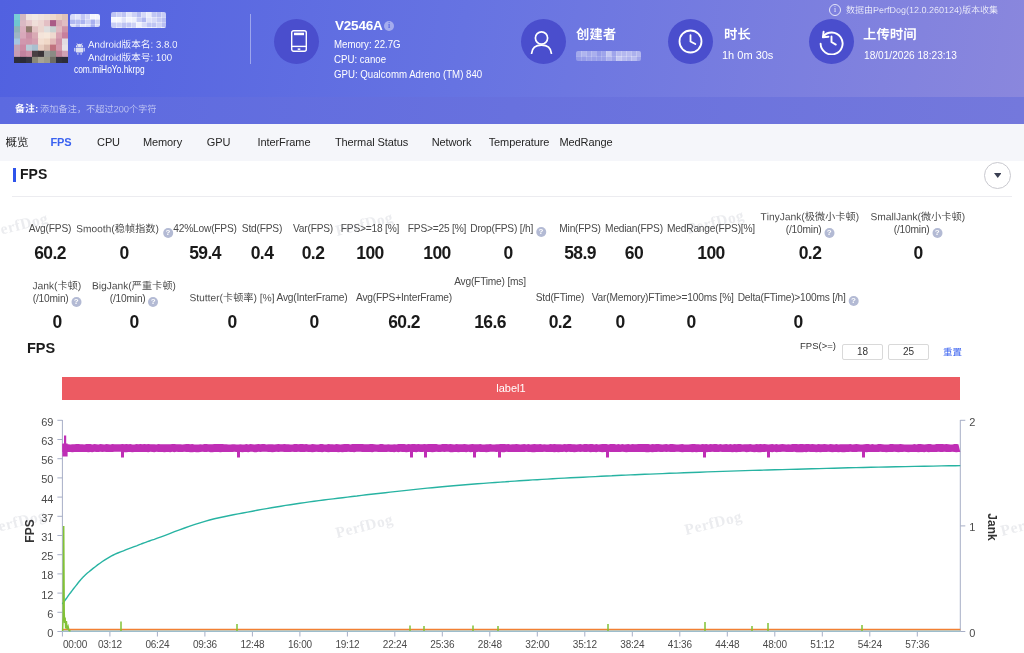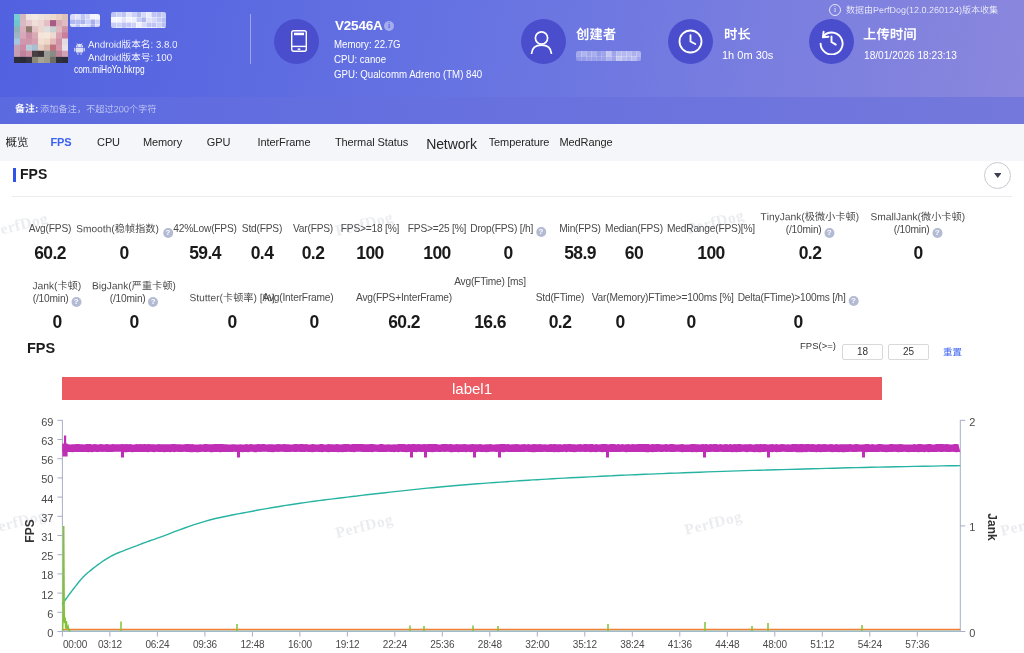--- a/index.html
+++ b/index.html
@@ -273,21 +273,21 @@
       <svg width="25" height="14" viewBox="0 0 25 14" style="display:block">
         <path d="M8.2 6.2C8.3 6.1 8.6 6.1 9 6.1H9.5C9.2 7.7 8.4 9.4 7 10.9C7.2 11 7.5 11.2 7.6 11.3C8.7 10.2 9.4 9 9.8 7.7V10.1C9.8 10.6 9.9 10.8 10 11.0C10.2 11.1 10.4 11.1 10.6 11.1C10.7 11.1 11 11.1 11.1 11.1C11.3 11.1 11.5 11.1 11.6 11.0C11.8 10.9 11.8 10.8 11.9 10.5C11.9 10.3 12 9.7 12 9.1C11.8 9.1 11.6 8.9 11.5 8.8C11.5 9.4 11.5 9.9 11.4 10.1C11.4 10.2 11.4 10.3 11.3 10.4C11.3 10.4 11.2 10.4 11.1 10.4C11 10.4 10.8 10.4 10.8 10.4C10.7 10.4 10.6 10.4 10.6 10.4C10.5 10.3 10.5 10.3 10.5 10.2V6.7H10.1L10.3 6.1H11.9V5.3H10.4C10.6 4.1 10.6 3 10.6 2.1H11.8V1.3H8.2V2.1H9.9C9.9 3 9.9 4.1 9.7 5.3H8.9C9 4.6 9.2 3.3 9.3 2.8H8.6C8.5 3.3 8.3 5 8.2 5.2C8.1 5.4 8 5.5 7.9 5.5C8 5.7 8.1 6 8.2 6.2ZM7 4.1V5.5H5.6V4.1ZM7 3.4H5.6V2.1H7.0ZM4.9 10.3C5 10.1 5.3 9.9 7.2 8.7C7.3 9 7.4 9.2 7.4 9.4L8 9.1C7.9 8.5 7.4 7.5 7 6.8L6.5 7.1C6.6 7.4 6.8 7.8 6.9 8.1L5.6 8.9V6.2H7.7V1.4H4.9V8.6C4.9 9.2 4.6 9.5 4.4 9.7C4.6 9.8 4.8 10.1 4.9 10.3ZM2.8 0.7V3.1H1.6V3.9H2.8C2.5 5.5 2 7.4 1.3 8.4C1.5 8.6 1.7 8.9 1.8 9.1C2.2 8.5 2.5 7.5 2.8 6.5V11.3H3.6V5.6C3.9 6.1 4.1 6.7 4.2 7.0L4.7 6.3C4.6 6 3.9 4.7 3.6 4.4V3.9H4.6V3.1H3.6V0.7Z M19.9 3.2C20.5 3.7 21.1 4.5 21.4 5.0L22.2 4.6C21.9 4.1 21.3 3.4 20.6 2.8ZM13.8 1.3V4.6H14.7V1.3ZM16.2 0.8V5.0H17.1V0.8ZM18.6 8.2V10.1C18.6 10.9 18.9 11.1 20 11.1C20.2 11.1 21.8 11.1 22 11.1C22.9 11.1 23.2 10.8 23.3 9.5C23 9.4 22.7 9.3 22.5 9.2C22.5 10.2 22.4 10.4 21.9 10.4C21.6 10.4 20.3 10.4 20.1 10.4C19.5 10.4 19.4 10.3 19.4 10.0V8.2ZM17.8 6.6V7.5C17.8 8.4 17.5 9.7 13.3 10.6C13.5 10.8 13.7 11.1 13.8 11.3C18.1 10.3 18.7 8.7 18.7 7.5V6.6ZM14.8 5.3V9.0H15.6V6.1H21.0V8.9H21.9V5.3ZM19.2 0.7C18.9 2 18.4 3.3 17.7 4.1C17.9 4.2 18.3 4.4 18.4 4.6C18.8 4 19.2 3.4 19.5 2.6H23.3V1.9H19.8C19.9 1.5 20 1.2 20.1 0.9Z" fill="#262626"></path>
       </svg>
     </div>
 <div class="abs tab" style="left:61px;top:136px;transform:translateX(-50%);color:#3a62f0;font-weight:bold;font-size:11px;letter-spacing:-0.1px">FPS</div>
 <div class="abs tab" style="left:108.5px;top:136px;transform:translateX(-50%);font-size:11px;letter-spacing:-0.1px">CPU</div>
 <div class="abs tab" style="left:162.5px;top:136px;transform:translateX(-50%);font-size:11px;letter-spacing:-0.1px">Memory</div>
 <div class="abs tab" style="left:218.5px;top:136px;transform:translateX(-50%);font-size:11px;letter-spacing:-0.1px">GPU</div>
 <div class="abs tab" style="left:284px;top:136px;transform:translateX(-50%);font-size:11px;letter-spacing:-0.1px">InterFrame</div>
 <div class="abs tab" style="left:371.5px;top:136px;transform:translateX(-50%);font-size:11px;letter-spacing:-0.1px">Thermal Status</div>
-<div class="abs tab" style="left:451.5px;top:136px;transform:translateX(-50%);font-size:14px;letter-spacing:-0.1px">Network</div>
+<div class="abs tab" style="left:451.5px;top:136px;transform:translateX(-50%);font-size:11px;letter-spacing:-0.1px">Network</div>
 <div class="abs tab" style="left:519px;top:136px;transform:translateX(-50%);font-size:11px;letter-spacing:-0.1px">Temperature</div>
 <div class="abs tab" style="left:586px;top:136px;transform:translateX(-50%);font-size:11px;letter-spacing:-0.1px">MedRange</div>
 <div class="abs" style="left:13px;top:168px;width:3px;height:14px;background:#2f54eb"></div>
 <div class="abs" style="left:20px;top:166px;font-size:14px;font-weight:bold;color:#1a1a1a">FPS</div>
 <div class="abs" style="left:984px;top:162px;width:25px;height:25px;border-radius:50%;border:1px solid #c9c9cf;display:flex;align-items:center;justify-content:center">
 <svg width="7.5" height="5" viewBox="0 0 7.5 5">
         <path d="M0 0 L7.5 0 L3.75 5 Z" fill="#3a3f52"></path>
       </svg>
     </div>
 <div class="abs" style="left:12px;top:196px;width:1000px;height:1px;background:#ececf0"></div>
@@ -364,21 +364,21 @@
           </svg></span></div>
       <div>(/10min) <span class="qm">?</span></div>
     </div>
     <div class="hval" style="left:134px;top:311.6px">0</div>
 <div class="hlabel" style="left:232px;top:292px">
       <div><span style="display:inline-block;vertical-align:-3px"><svg width="87" height="13" viewBox="0 0 87 13" style="display:block">
             <path d="M7.3 7.2Q7.3 8.2 6.6 8.7Q5.8 9.3 4.4 9.3Q1.9 9.3 1.5 7.5L2.4 7.3Q2.5 7.9 3.1 8.2Q3.6 8.5 4.5 8.5Q5.4 8.5 5.9 8.2Q6.4 7.9 6.4 7.3Q6.4 6.9 6.2 6.7Q6.1 6.5 5.8 6.4Q5.5 6.2 5.1 6.1Q4.7 6.1 4.2 5.9Q3.4 5.8 3 5.6Q2.6 5.4 2.3 5.2Q2.1 4.9 1.9 4.6Q1.8 4.3 1.8 3.9Q1.8 3 2.5 2.5Q3.2 2.1 4.5 2.1Q5.7 2.1 6.3 2.4Q6.9 2.8 7.2 3.7L6.2 3.8Q6.1 3.3 5.6 3.0Q5.2 2.8 4.4 2.8Q3.6 2.8 3.2 3.1Q2.7 3.3 2.7 3.9Q2.7 4.2 2.9 4.4Q3.1 4.6 3.4 4.8Q3.7 4.9 4.7 5.1Q5 5.2 5.3 5.3Q5.6 5.4 5.9 5.5Q6.2 5.6 6.5 5.7Q6.7 5.9 6.9 6.1Q7.1 6.3 7.2 6.6Q7.3 6.9 7.3 7.2Z M10.6 9.1Q10.1 9.3 9.7 9.3Q8.6 9.3 8.6 8.0V4.4H8.0V3.8H8.6L8.9 2.6H9.5V3.8H10.5V4.4H9.5V7.8Q9.5 8.2 9.6 8.4Q9.7 8.5 10 8.5Q10.2 8.5 10.6 8.5Z M12.2 3.8V7.2Q12.2 7.7 12.3 8.0Q12.4 8.3 12.6 8.5Q12.9 8.6 13.3 8.6Q14 8.6 14.3 8.1Q14.7 7.7 14.7 6.9V3.8H15.6V8.0Q15.6 9 15.6 9.2H14.8Q14.8 9.2 14.8 9.0Q14.8 8.9 14.8 8.8Q14.8 8.7 14.7 8.3H14.7Q14.4 8.8 14 9.0Q13.6 9.3 13 9.3Q12.1 9.3 11.7 8.8Q11.3 8.4 11.3 7.4V3.8Z M19.1 9.1Q18.6 9.3 18.2 9.3Q17.1 9.3 17.1 8.0V4.4H16.5V3.8H17.1L17.4 2.6H18.0V3.8H19.0V4.4H18.0V7.8Q18 8.2 18.1 8.4Q18.2 8.5 18.6 8.5Q18.7 8.5 19.1 8.5Z M21.9 9.1Q21.5 9.3 21 9.3Q19.9 9.3 19.9 8.0V4.4H19.3V3.8H20.0L20.2 2.6H20.8V3.8H21.8V4.4H20.8V7.8Q20.8 8.2 20.9 8.4Q21.1 8.5 21.4 8.5Q21.6 8.5 21.9 8.5Z M23.4 6.7Q23.4 7.6 23.7 8.1Q24.1 8.6 24.9 8.6Q25.4 8.6 25.8 8.4Q26.1 8.1 26.3 7.8L27.1 8.0Q26.6 9.3 24.9 9.3Q23.7 9.3 23 8.6Q22.4 7.9 22.4 6.5Q22.4 5.1 23 4.4Q23.7 3.7 24.8 3.7Q27.2 3.7 27.2 6.6V6.7ZM26.3 6.0Q26.2 5.1 25.8 4.7Q25.5 4.4 24.8 4.4Q24.2 4.4 23.8 4.8Q23.4 5.2 23.4 6.0Z M28.4 9.2V5.0Q28.4 4.5 28.3 3.8H29.2Q29.2 4.7 29.2 4.9H29.2Q29.4 4.2 29.7 3.9Q30 3.7 30.5 3.7Q30.7 3.7 30.9 3.7V4.6Q30.7 4.5 30.4 4.5Q29.8 4.5 29.5 5.0Q29.3 5.5 29.3 6.4V9.2Z M31.7 6.5Q31.7 5.1 32.1 3.9Q32.6 2.8 33.5 1.8H34.4Q33.5 2.8 33 4.0Q32.6 5.2 32.6 6.5Q32.6 7.9 33 9.1Q33.4 10.2 34.4 11.3H33.5Q32.6 10.3 32.1 9.1Q31.7 8 31.7 6.6Z M39.9 6.8C41 7.3 42.5 7.9 43.2 8.3L43.7 7.7C42.9 7.3 41.3 6.6 40.3 6.2ZM38.9 0.6V4.4H35.0V5.1H39.0V10.0H39.7V5.1H44.1V4.4H39.7V2.8H43.1V2.1H39.7V0.6Z M51.7 4.1C51.6 7.2 51.4 8.7 49 9.4C49.2 9.6 49.4 9.8 49.4 10.0C52 9.1 52.3 7.5 52.3 4.1ZM52 8.3C52.7 8.8 53.6 9.5 54 10.0L54.5 9.5C54 9 53.1 8.3 52.4 7.8ZM46.9 9.7C47.1 9.5 47.4 9.4 49.4 8.4C49.4 8.2 49.3 7.9 49.3 7.7L47.6 8.5V6.7H49.2V3.3H48.6V6.0H47.6V2.6H49.3V1.9H47.6V0.6H46.9V1.9H45.1V2.6H46.9V6.0H46.0V3.3H45.4V6.7H46.9V8.3C46.9 8.7 46.7 9 46.5 9.1C46.7 9.2 46.8 9.5 46.9 9.7ZM50 2.9V7.6H50.7V3.5H53.3V7.5H54.0V2.9H52.0C52.1 2.6 52.2 2.2 52.4 1.8H54.3V1.1H49.6V1.8H51.6C51.5 2.2 51.4 2.6 51.3 2.9Z M63.3 2.6C62.9 3 62.3 3.6 61.9 3.9L62.4 4.3C62.9 4 63.5 3.5 63.9 3.0ZM55.4 5.7 55.8 6.4C56.5 6 57.3 5.6 58.1 5.2L57.9 4.6C57 5 56 5.5 55.4 5.7ZM55.7 3.1C56.3 3.4 56.9 3.9 57.3 4.3L57.8 3.8C57.5 3.5 56.8 3 56.2 2.7ZM61.7 5.0C62.5 5.4 63.3 6.1 63.8 6.5L64.3 6.0C63.9 5.6 63 5 62.3 4.6ZM55.4 7.1V7.8H59.5V10.0H60.4V7.8H64.5V7.1H60.4V6.3H59.5V7.1ZM59.3 0.7C59.4 1 59.6 1.3 59.8 1.5H55.6V2.2H59.3C59 2.7 58.7 3.1 58.5 3.3C58.4 3.5 58.2 3.6 58.1 3.6C58.1 3.8 58.3 4.1 58.3 4.3C58.4 4.2 58.7 4.1 59.8 4.0C59.4 4.5 58.9 4.9 58.7 5.1C58.4 5.4 58.1 5.6 57.9 5.6C58 5.8 58.1 6.2 58.1 6.3C58.3 6.2 58.7 6.1 61.3 5.9C61.5 6.1 61.6 6.3 61.6 6.4L62.2 6.2C62 5.7 61.5 4.9 61 4.4L60.5 4.7C60.6 4.9 60.8 5.1 61 5.3L59.2 5.5C60.1 4.8 61 3.9 61.8 2.9L61.1 2.6C60.9 2.8 60.7 3.1 60.5 3.4L59.1 3.5C59.5 3.1 59.8 2.7 60.1 2.2H64.4V1.5H60.6C60.5 1.2 60.3 0.8 60 0.5Z M67.8 6.6Q67.8 8 67.4 9.1Q66.9 10.3 66 11.3H65.1Q66 10.2 66.5 9.1Q66.9 7.9 66.9 6.5Q66.9 5.2 66.5 4.0Q66 2.8 65.1 1.8H66.0Q66.9 2.8 67.4 4.0Q67.8 5.1 67.8 6.5Z M72 11.3V1.8H74.0V2.4H72.9V10.7H74.0V11.3Z M82.8 7.0Q82.8 8.1 82.4 8.7Q82 9.2 81.2 9.2Q80.4 9.2 80 8.7Q79.7 8.1 79.7 7.0Q79.7 5.9 80 5.3Q80.4 4.8 81.2 4.8Q82.1 4.8 82.4 5.3Q82.8 5.9 82.8 7.0ZM76.7 9.2H76.0L80.6 2.2H81.3ZM76.1 2.1Q76.9 2.1 77.2 2.7Q77.6 3.2 77.6 4.3Q77.6 5.4 77.2 6.0Q76.8 6.6 76.1 6.6Q75.3 6.6 74.9 6.0Q74.5 5.4 74.5 4.3Q74.5 3.2 74.9 2.7Q75.2 2.1 76.1 2.1ZM82.1 7.0Q82.1 6.1 81.9 5.7Q81.7 5.3 81.2 5.3Q80.8 5.3 80.6 5.7Q80.4 6.1 80.4 7.0Q80.4 7.9 80.6 8.3Q80.8 8.7 81.2 8.7Q81.7 8.7 81.9 8.3Q82.1 7.9 82.1 7.0ZM76.9 4.3Q76.9 3.4 76.7 3.0Q76.5 2.6 76.1 2.6Q75.6 2.6 75.4 3.0Q75.2 3.4 75.2 4.3Q75.2 5.2 75.4 5.6Q75.6 6 76.1 6.0Q76.5 6 76.7 5.6Q76.9 5.2 76.9 4.3Z M83.3 11.3V10.7H84.4V2.4H83.3V1.8H85.3V11.3Z" fill="#4a4a4a"></path>
           </svg></span></div>
     </div>
     <div class="hval" style="left:232px;top:311.6px">0</div>
-<div class="hlabel" style="left:298px;top:292px">
+<div class="hlabel" style="left:312px;top:292px">
       <div>Avg(InterFrame)</div>
     </div>
     <div class="hval" style="left:314px;top:311.6px">0</div>
 <div class="hlabel" style="left:404px;top:292px">
       <div>Avg(FPS+InterFrame)</div>
     </div>
     <div class="hval" style="left:404px;top:311.6px">60.2</div>
 <div class="hlabel" style="left:490px;top:276px">
       <div>Avg(FTime) [ms]</div>
     </div>
@@ -401,21 +401,21 @@
     <div class="hval" style="left:798px;top:311.6px">0</div>
 <div class="abs" style="left:27px;top:340px;font-size:14.5px;font-weight:bold;color:#1a1a1a">FPS</div>
 <div class="abs" style="left:800px;top:340px;font-size:9.5px;color:#333">FPS(&gt;=)</div>
 <div class="abs" style="left:842px;top:344px;width:39px;height:14px;border:1px solid #d9d9d9;border-radius:2px;font-size:10px;color:#333;text-align:center;line-height:14px">18</div>
 <div class="abs" style="left:888px;top:344px;width:39px;height:14px;border:1px solid #d9d9d9;border-radius:2px;font-size:10px;color:#333;text-align:center;line-height:14px">25</div>
 <div style="position:absolute;left:942px;top:346.5px;">
       <svg width="21" height="12" viewBox="0 0 21 12" style="display:block">
         <path d="M2.5 3.4V6.4H5.4V7.0H2.2V7.6H5.4V8.4H1.5V9.0H10.0V8.4H6.1V7.6H9.4V7.0H6.1V6.4H9.1V3.4H6.1V2.8H10.0V2.3H6.1V1.5C7.2 1.4 8.2 1.3 9 1.2L8.7 0.6C7.2 0.9 4.5 1.1 2.3 1.1C2.3 1.3 2.4 1.5 2.4 1.7C3.3 1.7 4.4 1.6 5.4 1.6V2.3H1.6V2.8H5.4V3.4ZM3.2 5.1H5.4V5.9H3.2ZM6.1 5.1H8.3V5.9H6.1ZM3.2 3.9H5.4V4.6H3.2ZM6.1 3.9H8.3V4.6H6.1Z M16.7 1.4H18.3V2.3H16.7ZM14.5 1.4H16.0V2.3H14.5ZM12.3 1.4H13.8V2.3H12.3ZM12.3 4.5V8.5H11.0V9.0H19.5V8.5H18.2V4.5H15.2L15.3 3.9H19.3V3.4H15.4L15.5 2.8H19.0V0.9H11.6V2.8H14.8L14.7 3.4H11.1V3.9H14.6L14.5 4.5ZM13 8.5V7.9H17.5V8.5ZM13 5.9H17.5V6.5H13.0ZM13 5.5V5.0H17.5V5.5ZM13 6.9H17.5V7.5H13.0Z" fill="#3a62f0"></path>
       </svg>
     </div>
-<div class="abs" style="left:62px;top:377px;width:820px;height:23px;background:#ec5b62;color:#fff;font-size:15px;text-align:center;line-height:23px">label1</div>
+<div class="abs" style="left:62px;top:377px;width:898px;height:23px;background:#ec5b62;color:#fff;font-size:11px;text-align:center;line-height:23px">label1</div>
 <svg class="abs" style="left:0;top:400px" width="1024" height="253" viewBox="0 0 1024 253">
       <g stroke="#a7aec6" stroke-width="1" fill="none">
         <path d="M62.4 20 V231.5 M960.3 20 V231.5 M62.4 231.5 H960.3"></path>
         <path d="M62.4 231.5 H57.4 M62.4 212.3 H57.4 M62.4 193.1 H57.4 M62.4 173.9 H57.4 M62.4 154.7 H57.4 M62.4 135.5 H57.4 M62.4 116.3 H57.4 M62.4 97.1 H57.4 M62.4 77.9 H57.4 M62.4 58.7 H57.4 M62.4 39.5 H57.4 M62.4 20.3 H57.4 M960.3 231.5 H965.3 M960.3 125.9 H965.3 M960.3 20.3 H965.3 M62.4 231.5 V236.5 M109.9 231.5 V236.5 M157.4 231.5 V236.5 M204.9 231.5 V236.5 M252.4 231.5 V236.5 M299.9 231.5 V236.5 M347.4 231.5 V236.5 M394.8 231.5 V236.5 M442.3 231.5 V236.5 M489.8 231.5 V236.5 M537.3 231.5 V236.5 M584.8 231.5 V236.5 M632.3 231.5 V236.5 M679.8 231.5 V236.5 M727.3 231.5 V236.5 M774.8 231.5 V236.5 M822.3 231.5 V236.5 M869.8 231.5 V236.5 M917.3 231.5 V236.5"></path>
       </g>
       <text x="53.4" y="237.0" font-size="11" fill="#4a4a4a" text-anchor="end">0</text>
       <text x="53.4" y="217.8" font-size="11" fill="#4a4a4a" text-anchor="end">6</text>
       <text x="53.4" y="198.6" font-size="11" fill="#4a4a4a" text-anchor="end">12</text>
       <text x="53.4" y="179.4" font-size="11" fill="#4a4a4a" text-anchor="end">18</text>
       <text x="53.4" y="160.2" font-size="11" fill="#4a4a4a" text-anchor="end">25</text>

